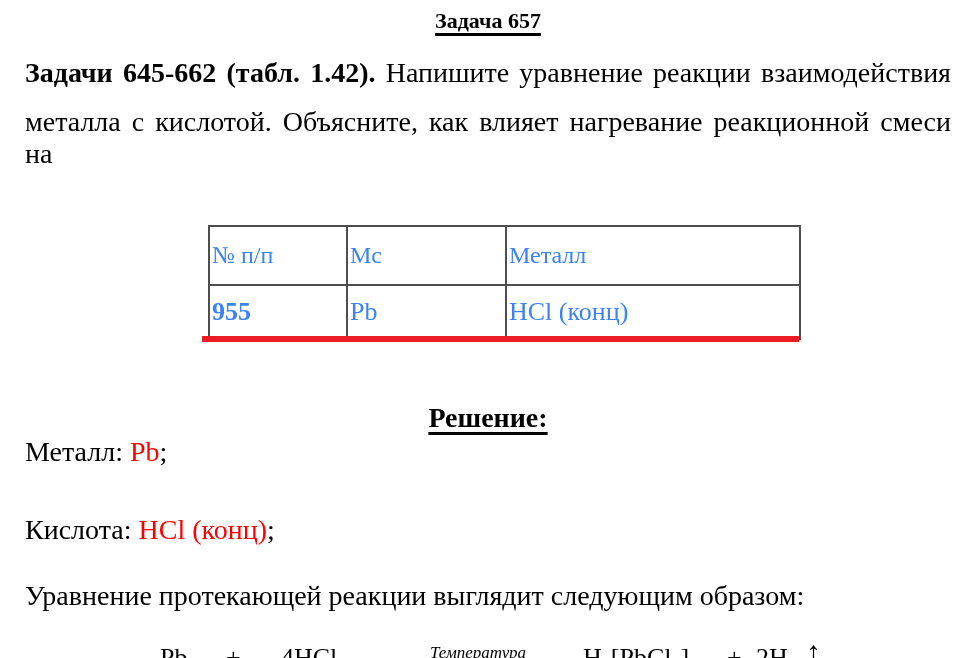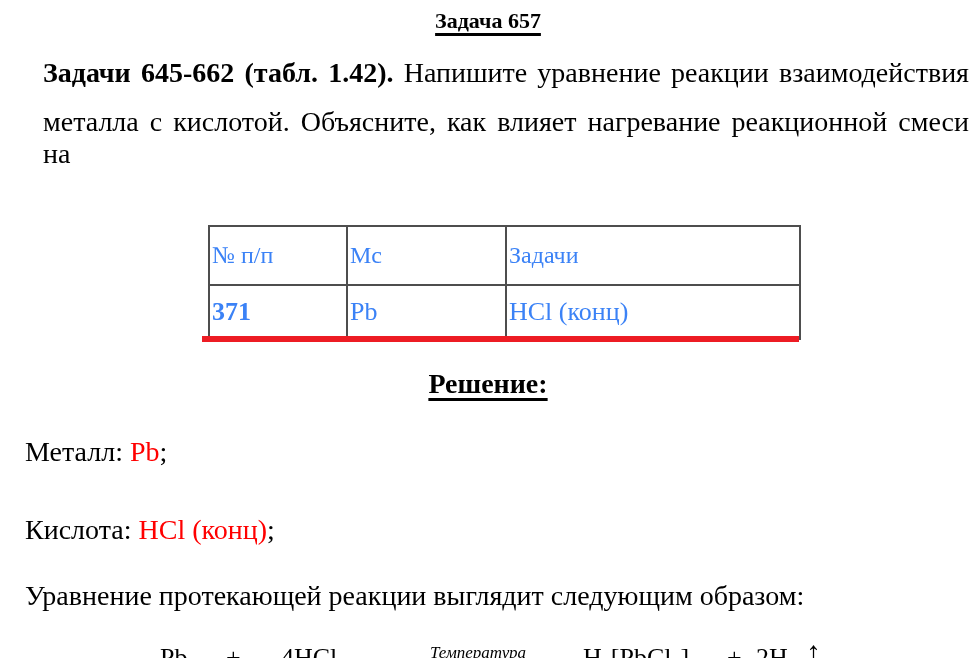--- a/index.html
+++ b/index.html
@@ -24,21 +24,20 @@
     text-decoration-thickness: 3px;
     text-underline-offset: 5px;
   }
   .jline {
     position: absolute;
     left: 25px;
     width: 926px;
     font-size: 28px;
     text-align: justify;
     white-space: normal;
-    margin-left: 18px;
   }
   .jline::after { content: ""; display: inline-block; width: 100%; height: 0; }
   .plain-line {
     position: absolute;
     left: 25px;
     font-size: 28px;
     white-space: nowrap;
   }
   .lead-bold { font-weight: bold; }
 
@@ -66,21 +65,21 @@
     position: absolute;
     left: 202px;
     top: 336px;
     width: 597px;
     height: 6px;
     background: #ED1C24;
   }
 
   .solution-title {
     position: absolute;
-    top: 368px; left: 0; width: 100%;
+    top: 402px; left: 0; width: 100%;
     text-align: center;
     font-size: 28px;
     font-weight: bold;
   }
   .red-text { color: #FF0000; }
 
   .equation { position: absolute; inset: 0; font-size: 26px; }
   .equation span { position: absolute; line-height: 1; white-space: nowrap; }
   .eq-metal    { left: 160px; top: 645px; }
   .eq-plus1    { left: 226px; top: 645px; }
@@ -101,24 +100,24 @@
   </div>
 
   <div class="jline" style="top:57px;"><span class="lead-bold">Задачи 645-662 (табл. 1.42).</span><span> Напишите уравнение реакции взаимодействия</span></div>
   <div class="jline" style="top:106px;">металла с кислотой. Объясните, как влияет нагревание реакционной смеси на</div>
 
   <table class="data-table">
     <tbody>
         <tr class="hdr">
       <td class="col-num">№ п/п</td>
       <td class="col-me">Мс</td>
-      <td class="col-acid">Задачи</td>
+      <td class="col-acid">Металл</td>
     </tr>
     <tr class="row">
-      <td class="cell-bold">371</td>
+      <td class="cell-bold">955</td>
       <td>Pb</td>
       <td>HCl (конц)</td>
     </tr>
   </tbody>
     </table>
 
   <div class="red-rule"></div>
 
   <div class="solution-title">
     <span class="underlined">Решение:</span>

